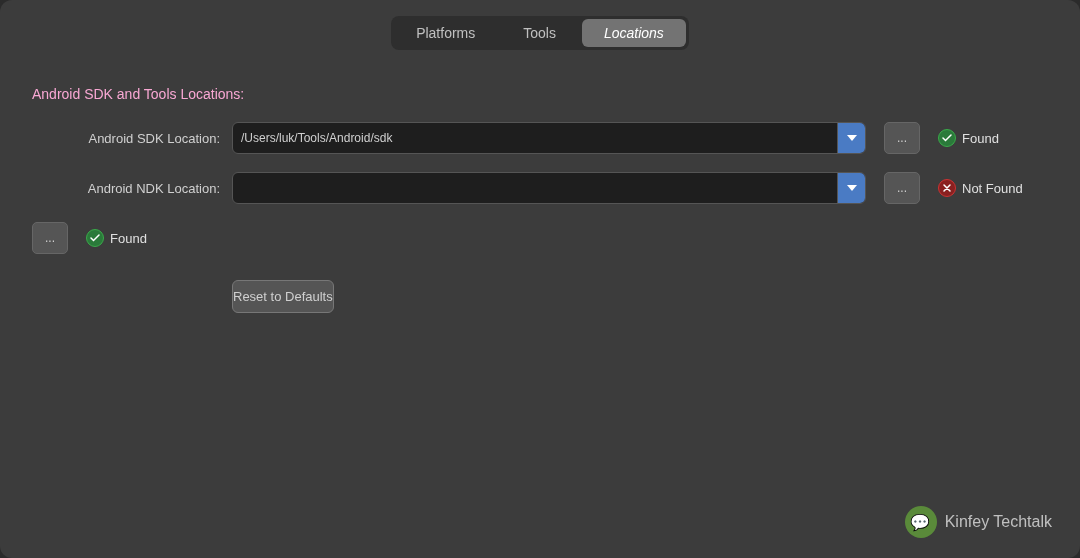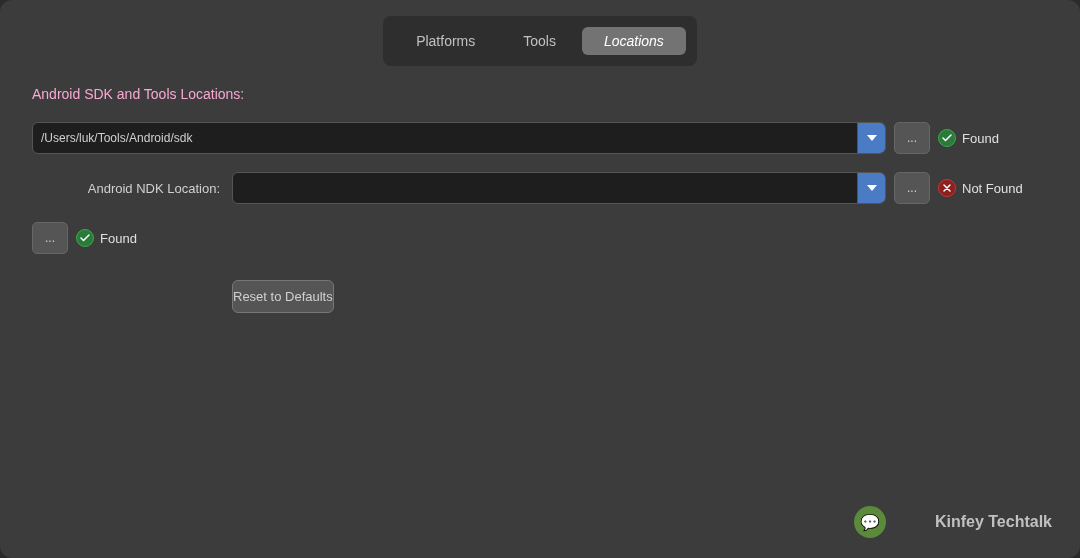--- a/index.html
+++ b/index.html
@@ -28,22 +28,22 @@
       align-items: center;
       padding-top: 16px;
     }
 
     
     .tabs-bar {
       display: flex;
       gap: 4px;
       background: #2e2e2e;
       border-radius: 8px;
-      padding: 11px;
-      margin-bottom: 20px;
+      padding: 3px;
+      margin-bottom: 36px;
     }
 
     .tab {
       padding: 6px 22px;
       border-radius: 6px;
       font-size: 14px;
       color: #c0c0c0;
       cursor: pointer;
       border: none;
       background: transparent;
@@ -83,21 +83,21 @@
       width: 200px;
       text-align: right;
       padding-right: 12px;
       flex-shrink: 0;
     }
 
     .location-input-group {
       display: flex;
       align-items: center;
       flex: 1;
-      gap: 8px;
+      gap: 18px;
     }
 
     .location-input-wrapper {
       flex: 1;
       display: flex;
       align-items: center;
       background: #1e1e1e;
       border: 1px solid #555;
       border-radius: 6px;
       height: 32px;
@@ -216,41 +216,41 @@
       border-radius: 50%;
       display: flex;
       align-items: center;
       justify-content: center;
       font-size: 18px;
     }
 
     .watermark-text {
       font-size: 16px;
       color: #c0c0c0;
-      font-weight: 700;
-      margin-left: 41px;
+      font-weight: 400;
     }
   </style>
 </head>
 <body>
 
 <div class="main-container">
 
   <div class="tabs-bar">
     <button class="tab">Platforms</button>
     <button class="tab">Tools</button>
     <button class="tab active">Locations</button>
   </div>
 
   <div class="content">
 
     <div class="section-title">Android SDK and Tools Locations:</div>
 
     
     <div class="location-row">
+      <span class="location-label">Android SDK Location:</span>
       <div class="location-input-group">
         <div class="location-input-wrapper">
           <input class="location-input" type="text" value="/Users/luk/Tools/Android/sdk" style="">
           <button class="dropdown-btn">
             <svg viewBox="0 0 10 6">
                 <path d="M0 0 L5 6 L10 0 Z"></path>
               </svg>
           </button>
         </div>
         <button class="browse-btn">...</button>

